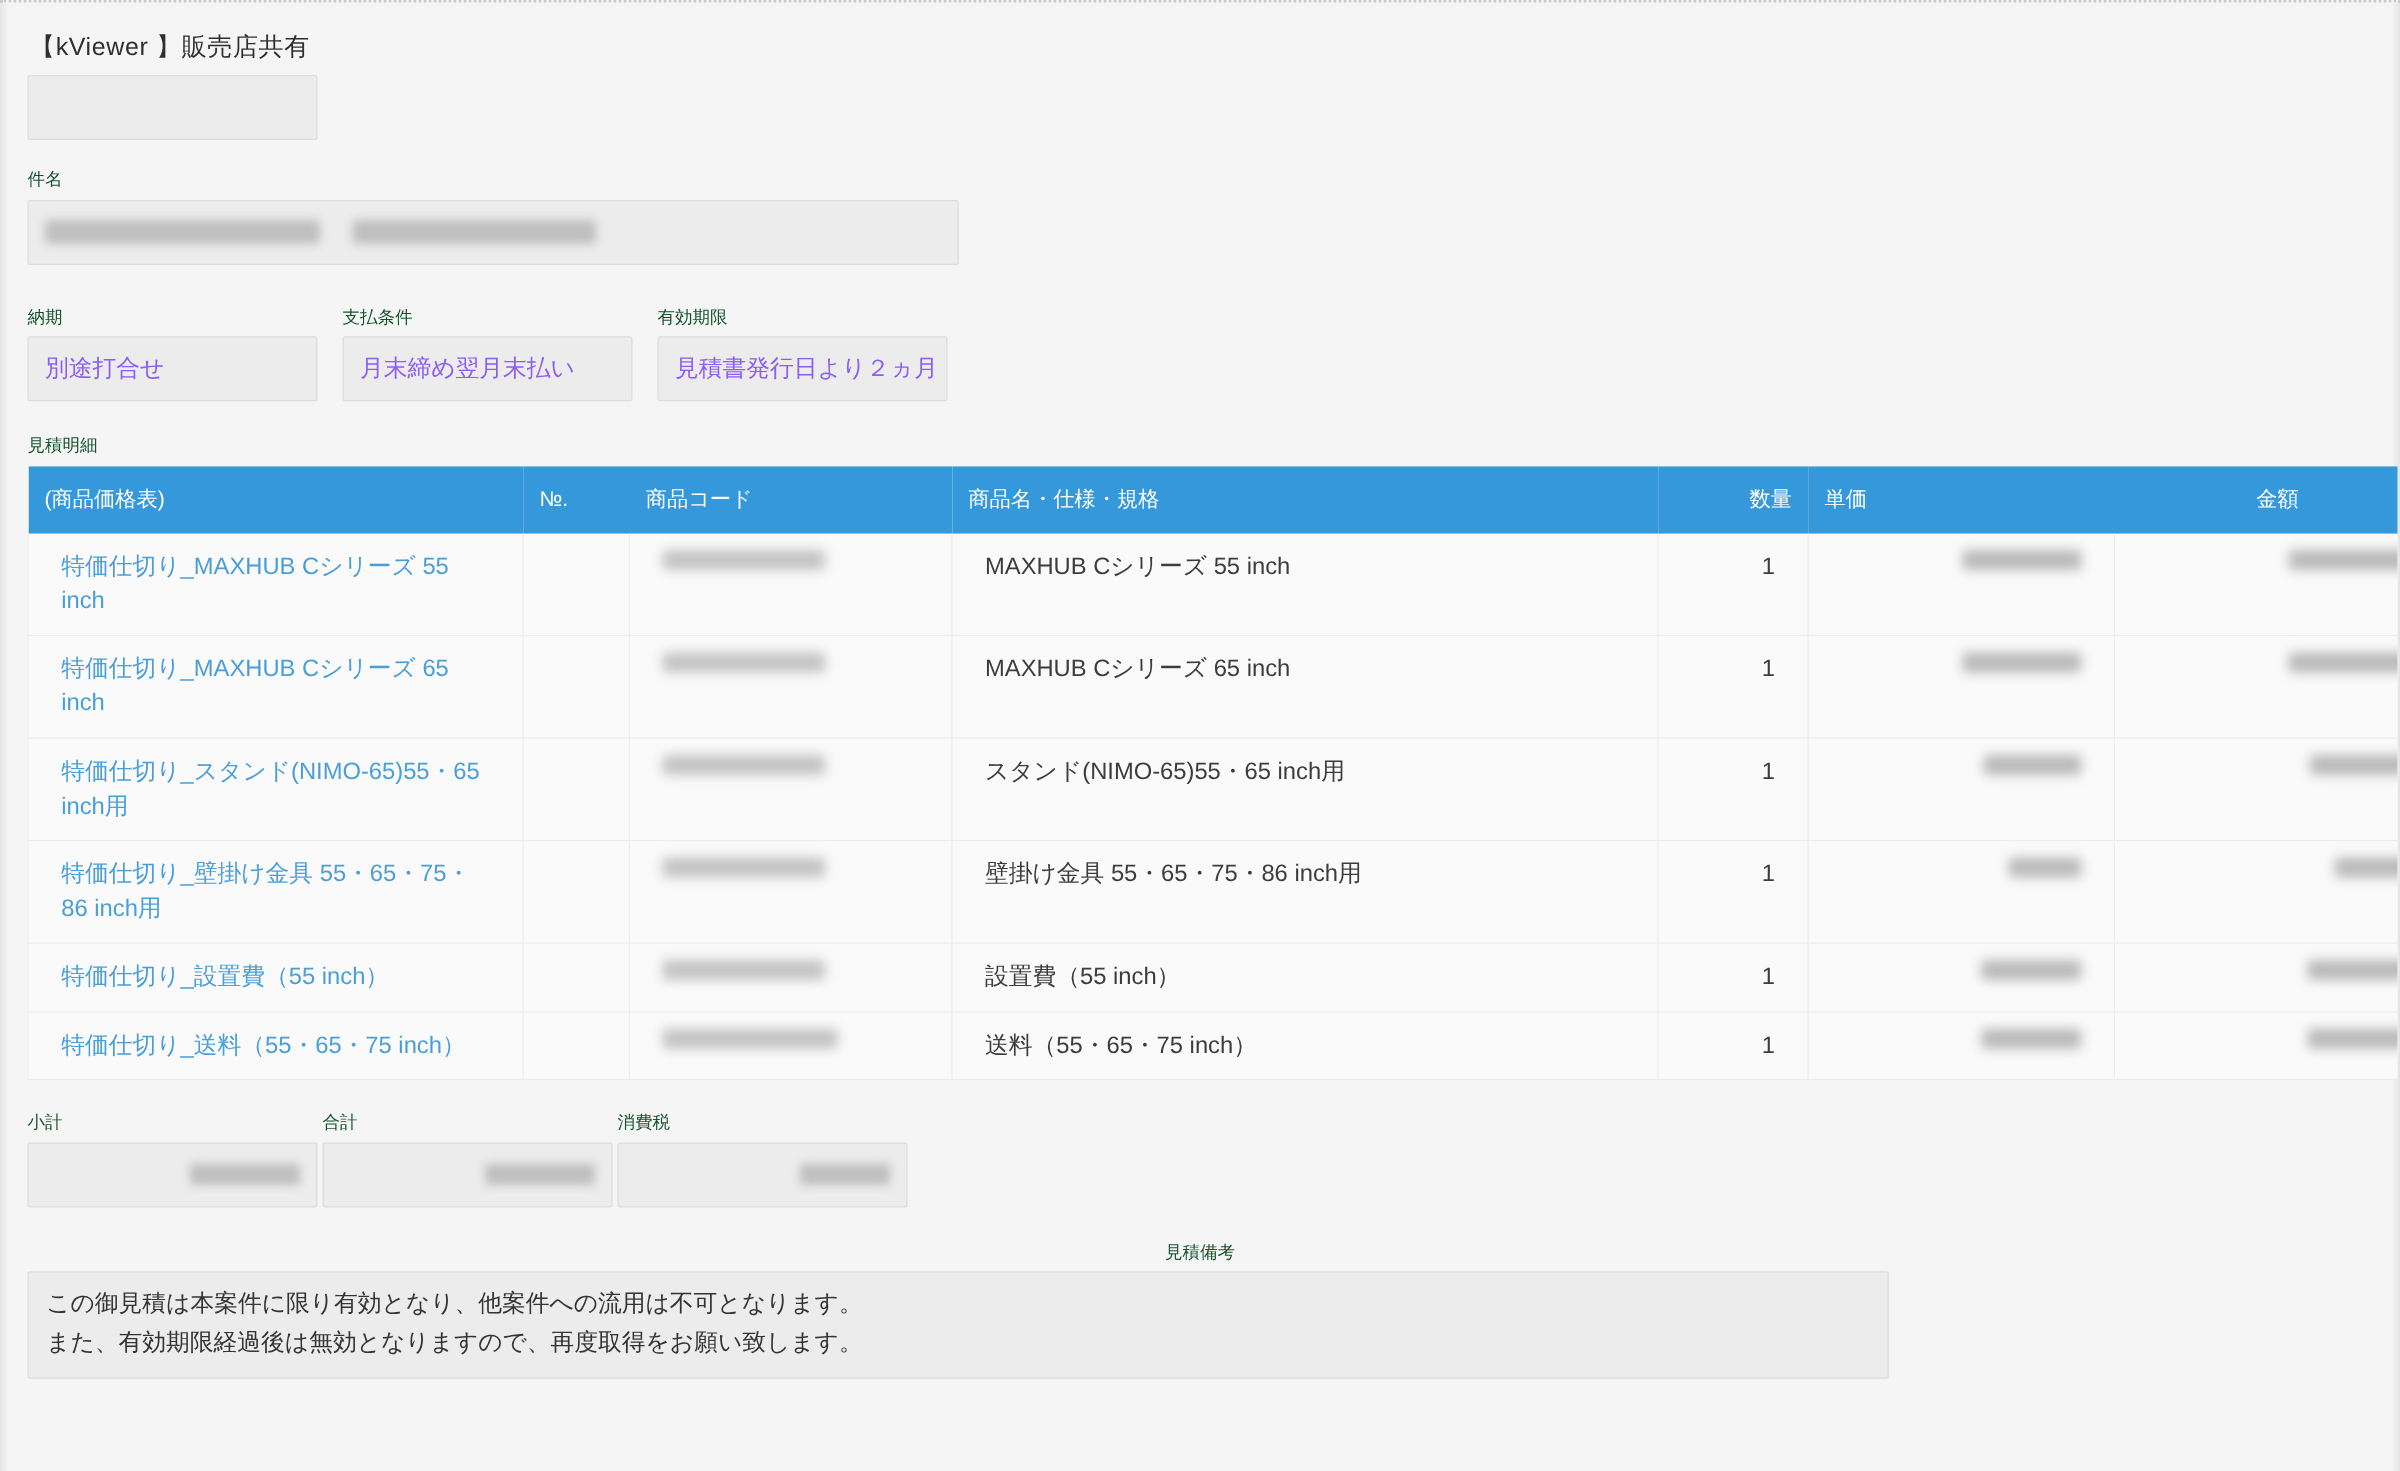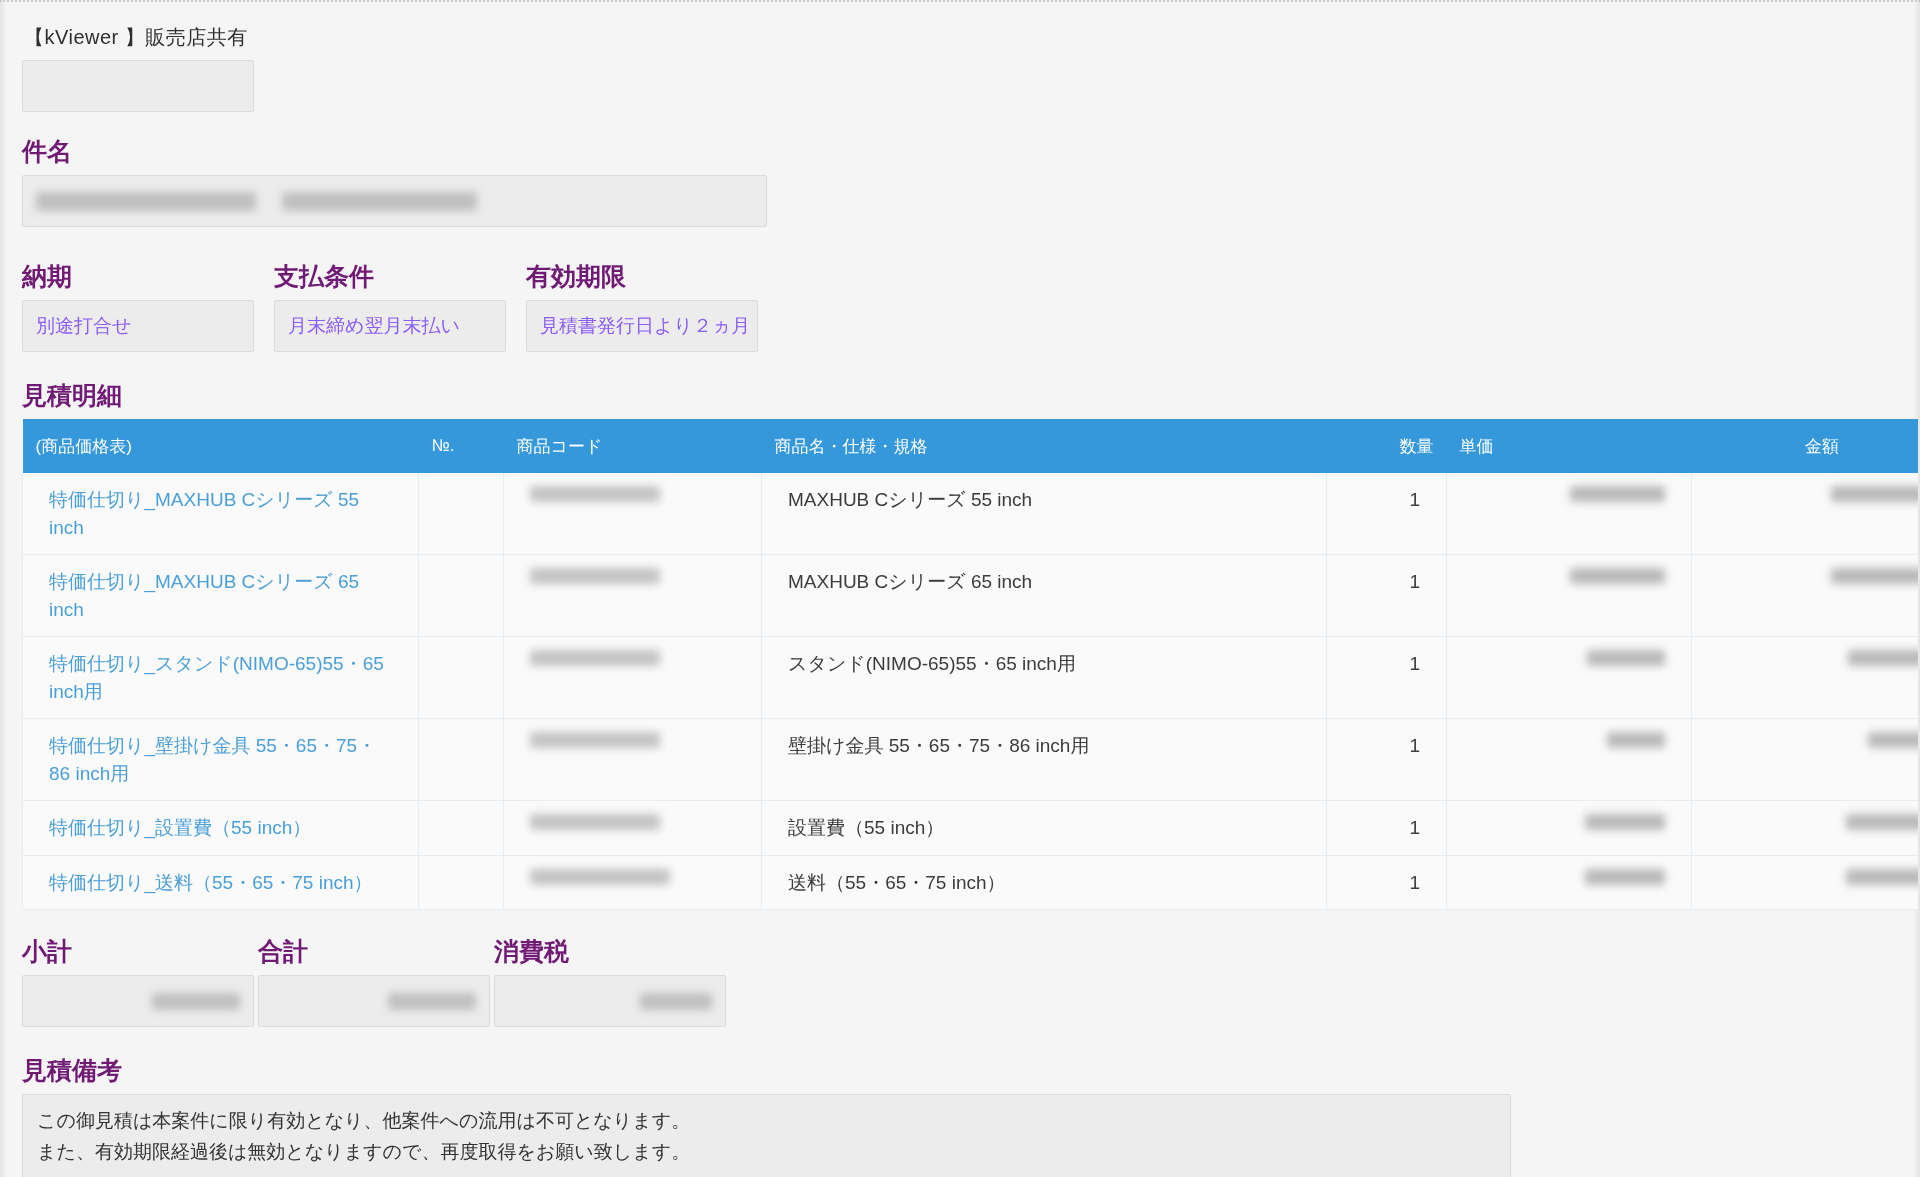--- a/index.html
+++ b/index.html
@@ -31,25 +31,25 @@
     background: linear-gradient(to left, #e4e4e4, #f5f5f5);
     pointer-events: none;
   }
   .inner {
     position: relative;
     padding: 16px 22px 0 22px;
     z-index: 2;
   }
 
   .field-label {
-    font-size: 25px;
-    color: #701a75;
+    font-size: 14px;
+    color: #14532d;
     line-height: 1.4;
     margin: 0 0 6px 0;
-    font-weight: 700;
+    font-weight: 400;
   }
   .app-title {
     font-size: 20px;
     color: #2e2e2e;
     margin: 6px 0 9px 2px;
     letter-spacing: .5px;
   }
 
   .readonly-box {
     background: #ececec;
@@ -300,20 +300,20 @@
         </div>
       </div>
       <div class="col-3">
         <div class="field-label">消費税</div>
         <div class="readonly-box">
           <span class="redacted" style="width:72px;">&nbsp;</span>
         </div>
       </div>
     </div>
 
-    <div class="field-label" style="margin-top:26px;">見積備考</div>
+    <div class="field-label" style="margin-top:26px;text-align:center;">見積備考</div>
     <div class="remarks-box">
       <div>この御見積は本案件に限り有効となり、他案件への流用は不可となります。</div>
       <div>また、有効期限経過後は無効となりますので、再度取得をお願い致します。</div>
     </div>
 
   </div>
 </div>
 
 </body></html>

